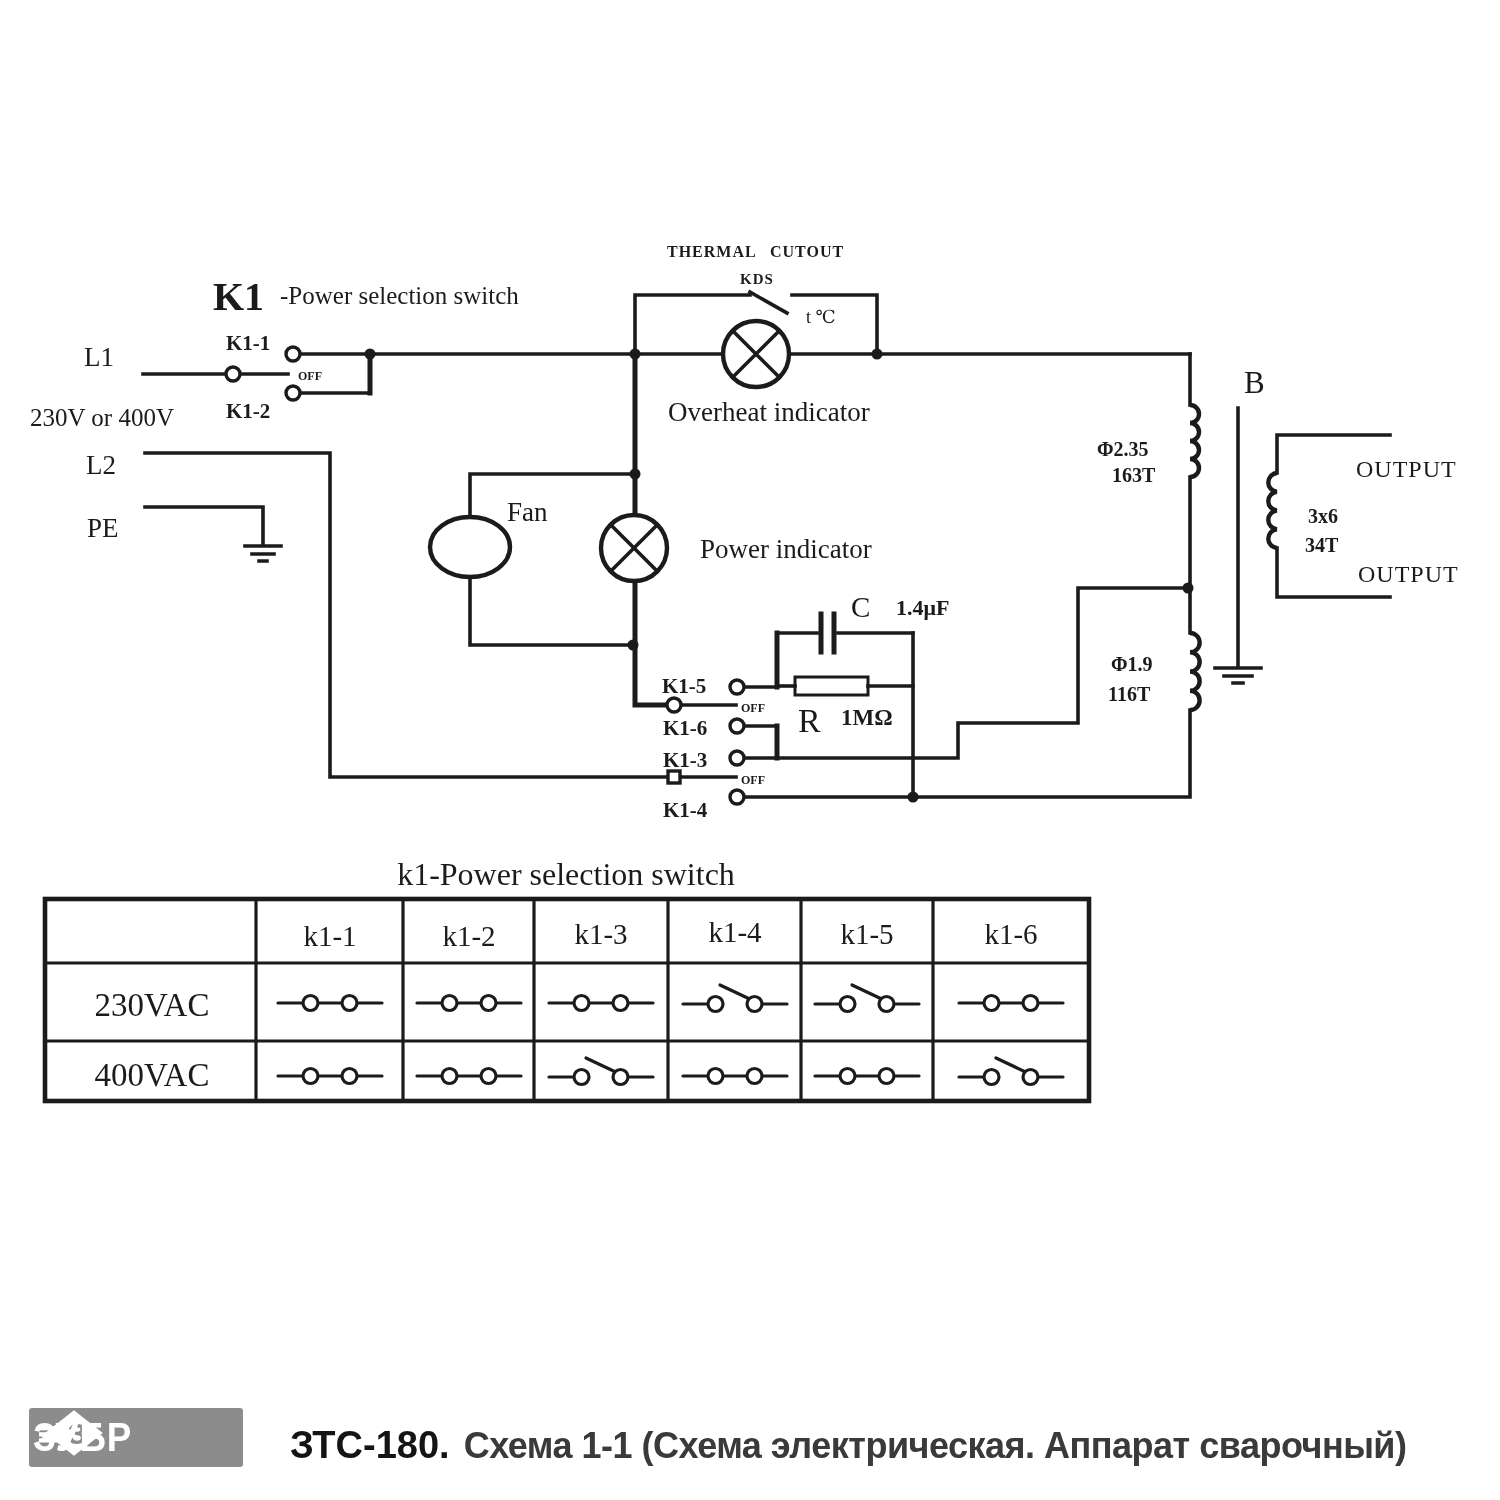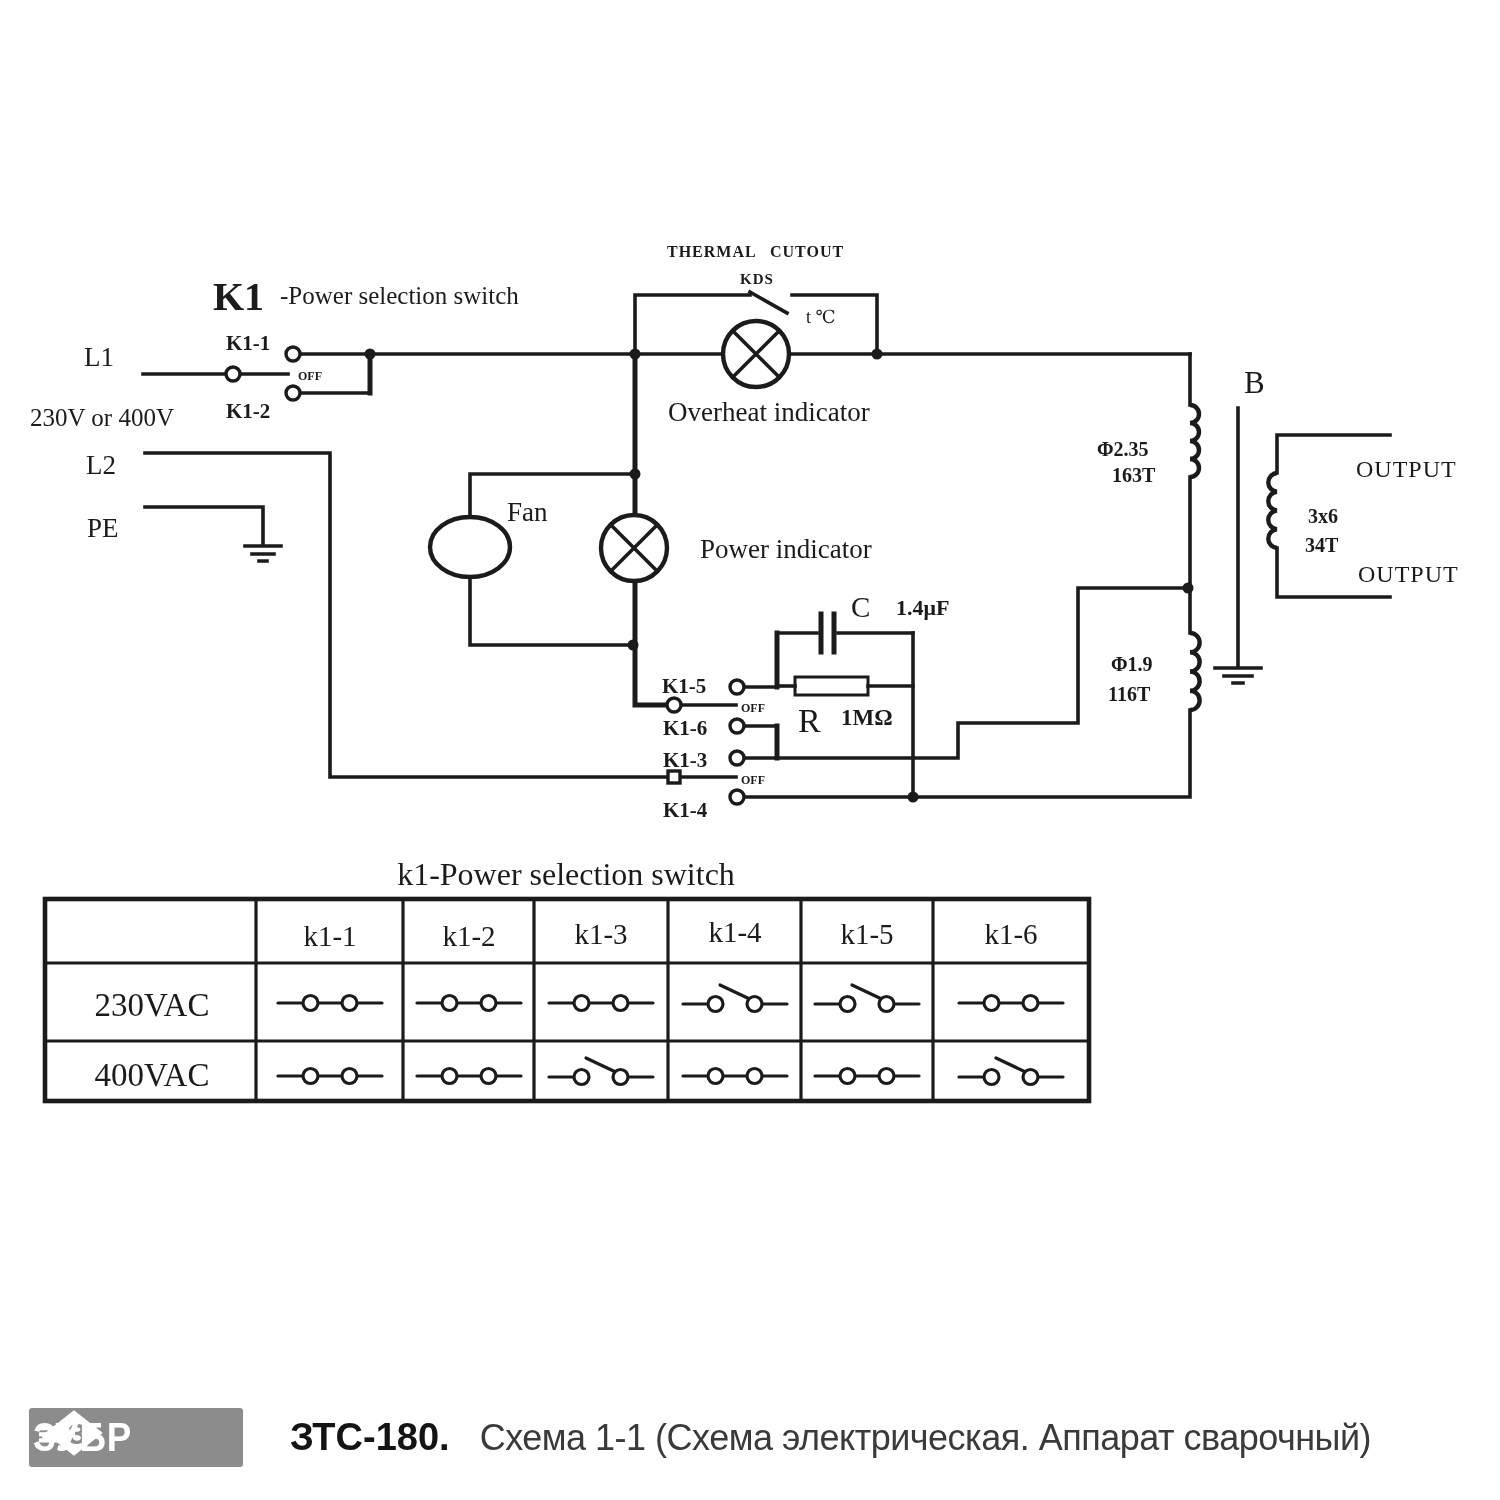--- a/index.html
+++ b/index.html
@@ -20,23 +20,23 @@
   .sw{stroke:#1b1b1b;stroke-width:3.2;fill:none;stroke-linecap:round;}
   .swring{fill:#ffffff;stroke:#1b1b1b;stroke-width:3.2;}
   
   .footer{position:absolute;left:0;top:1408px;width:1500px;height:60px;
           font-family:"Liberation Sans","DejaVu Sans",sans-serif;}
   .logo-box{position:absolute;left:29px;top:0;width:214px;height:59px;background:#8c8c8c;
             border-radius:3px;display:flex;align-items:center;}
   .logo-icon{margin-left:10px;flex:0 0 auto;}
   .brand{color:#ffffff;font-weight:bold;font-size:40px;letter-spacing:1px;
          transform:scaleX(.92);transform-origin:left center;margin-left:4px;line-height:59px;}
-  .cap-line{position:absolute;left:290px;top:8px;white-space:nowrap;display:flex;align-items:flex-end;gap:22px;}
+  .cap-line{position:absolute;left:290px;top:16px;white-space:nowrap;display:flex;align-items:flex-end;}
   .model{font-weight:bold;font-size:38px;color:#141414;}
-  .caption{font-size:36px;font-weight:400;color:#3a3a3a;margin-left:8px;letter-spacing:-0.5px;}
+  .caption{font-size:36px;font-weight:700;color:#3a3a3a;margin-left:14px;letter-spacing:-0.5px;}
 </style>
 </head>
 <body>
 
 <div class="screen">
 
 <svg width="1500" height="1180" viewBox="0 0 1500 1180">
   <defs>
     <g id="sw-closed">
       <path class="sw" d="M-52,0 H-28 M-11,0 H11 M28,0 H52"></path>

